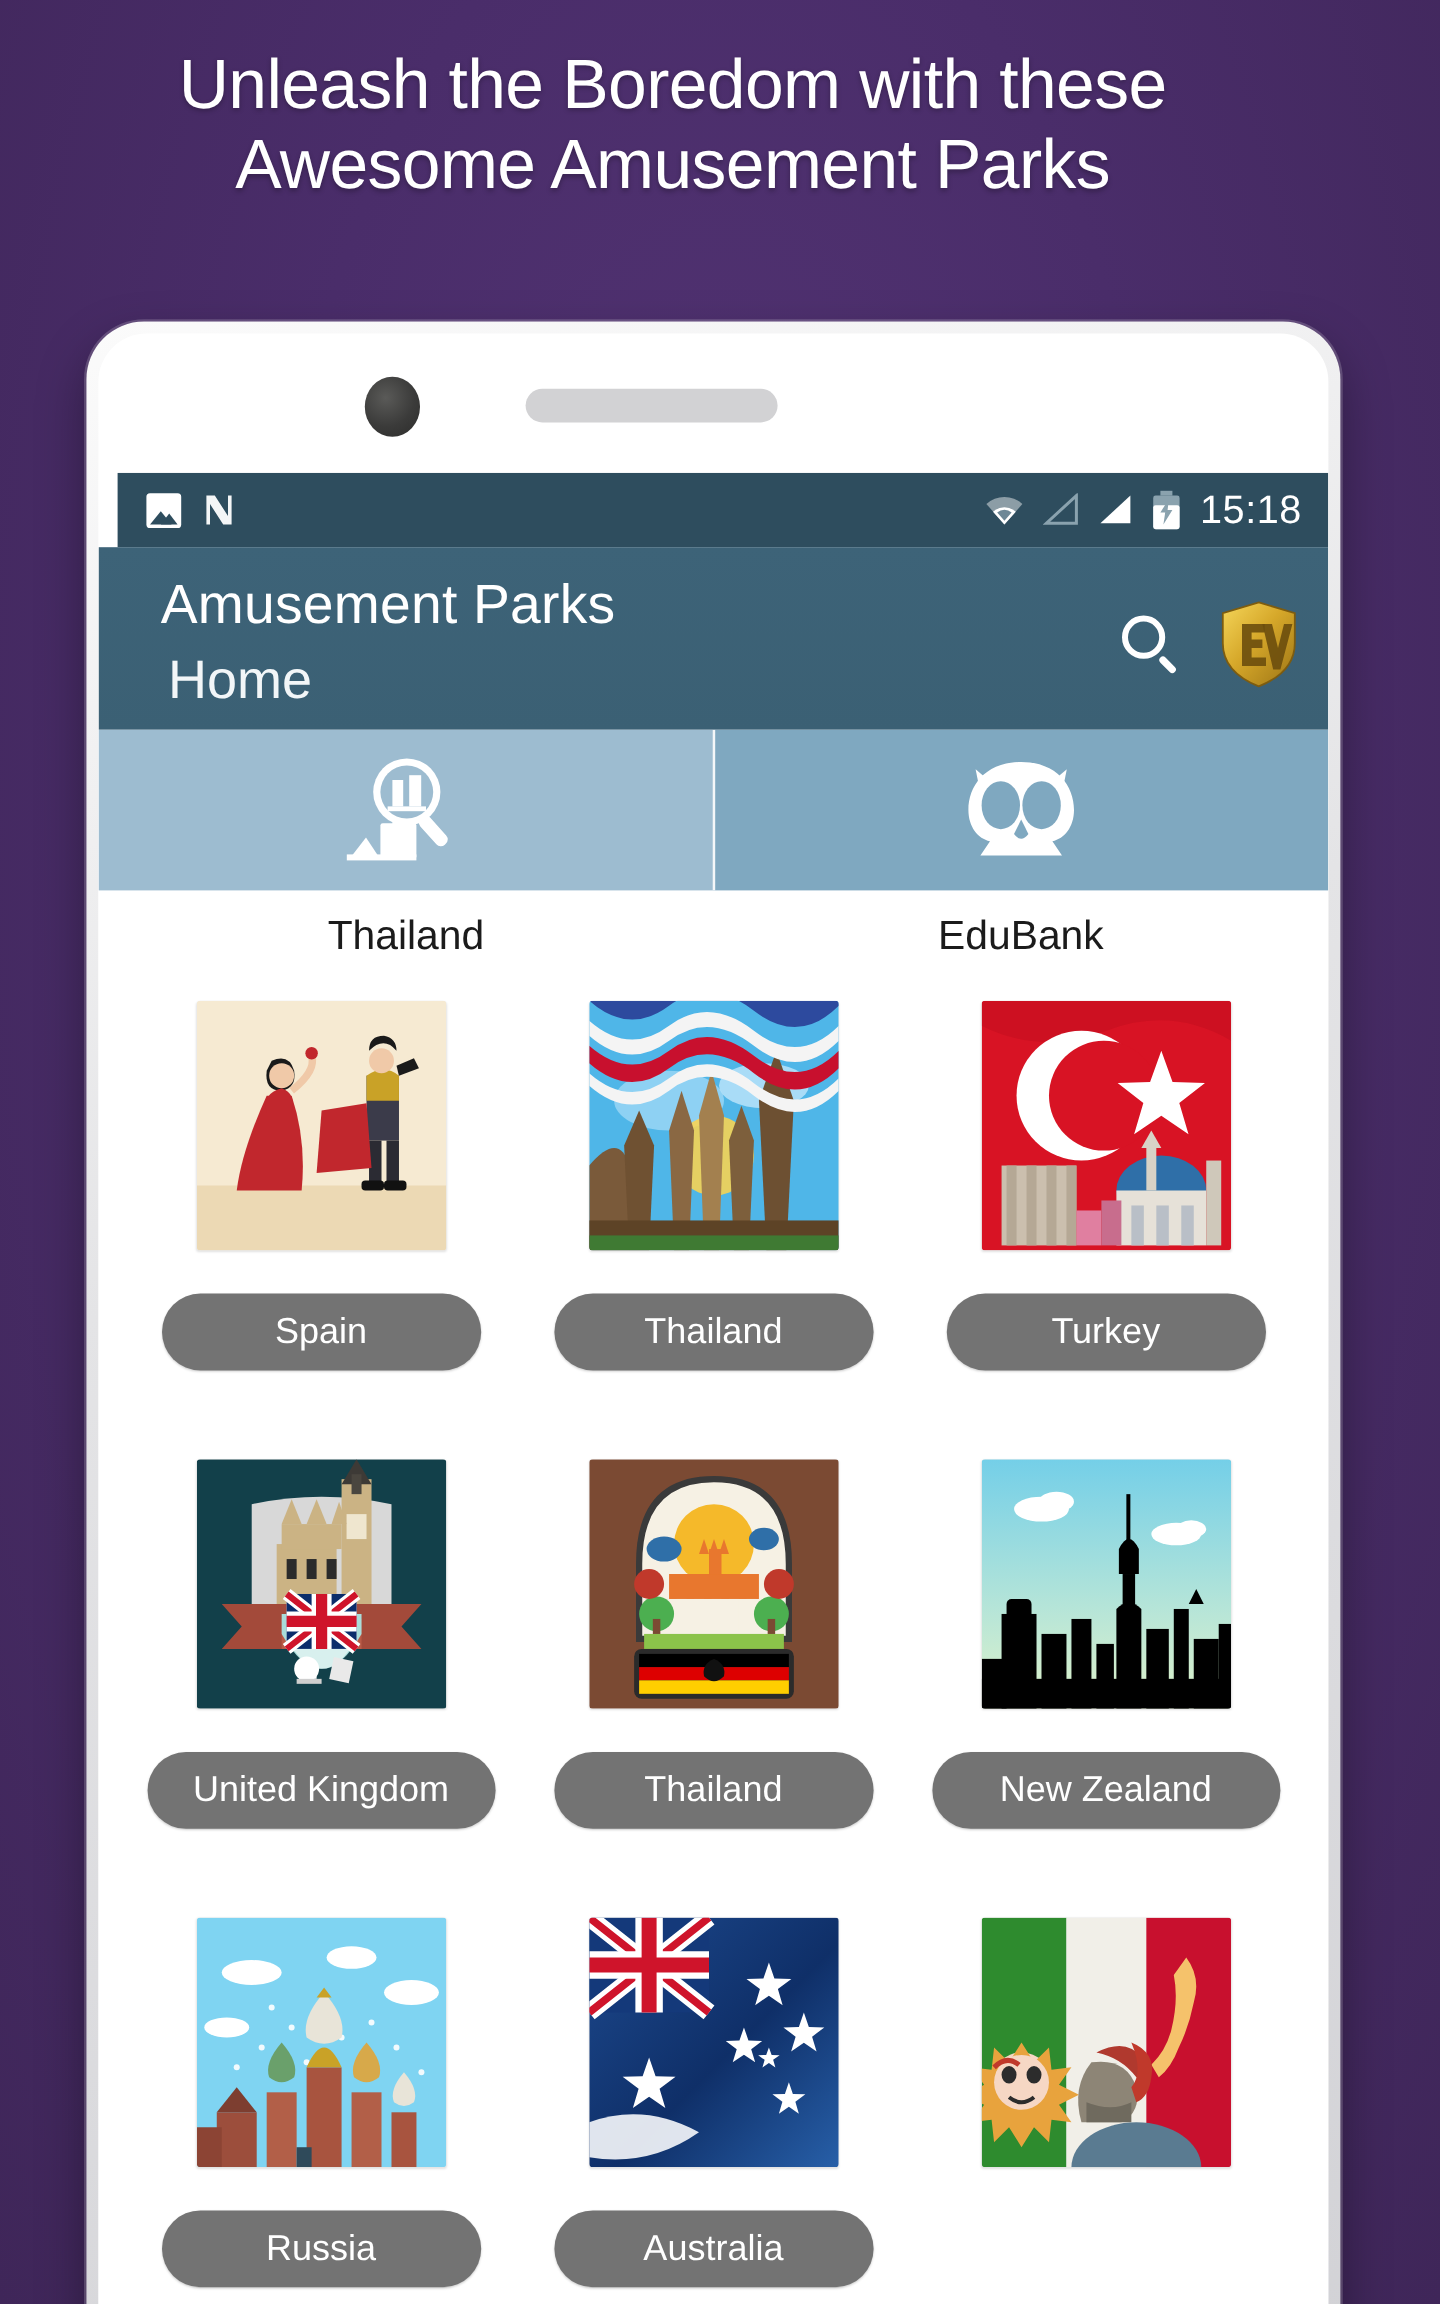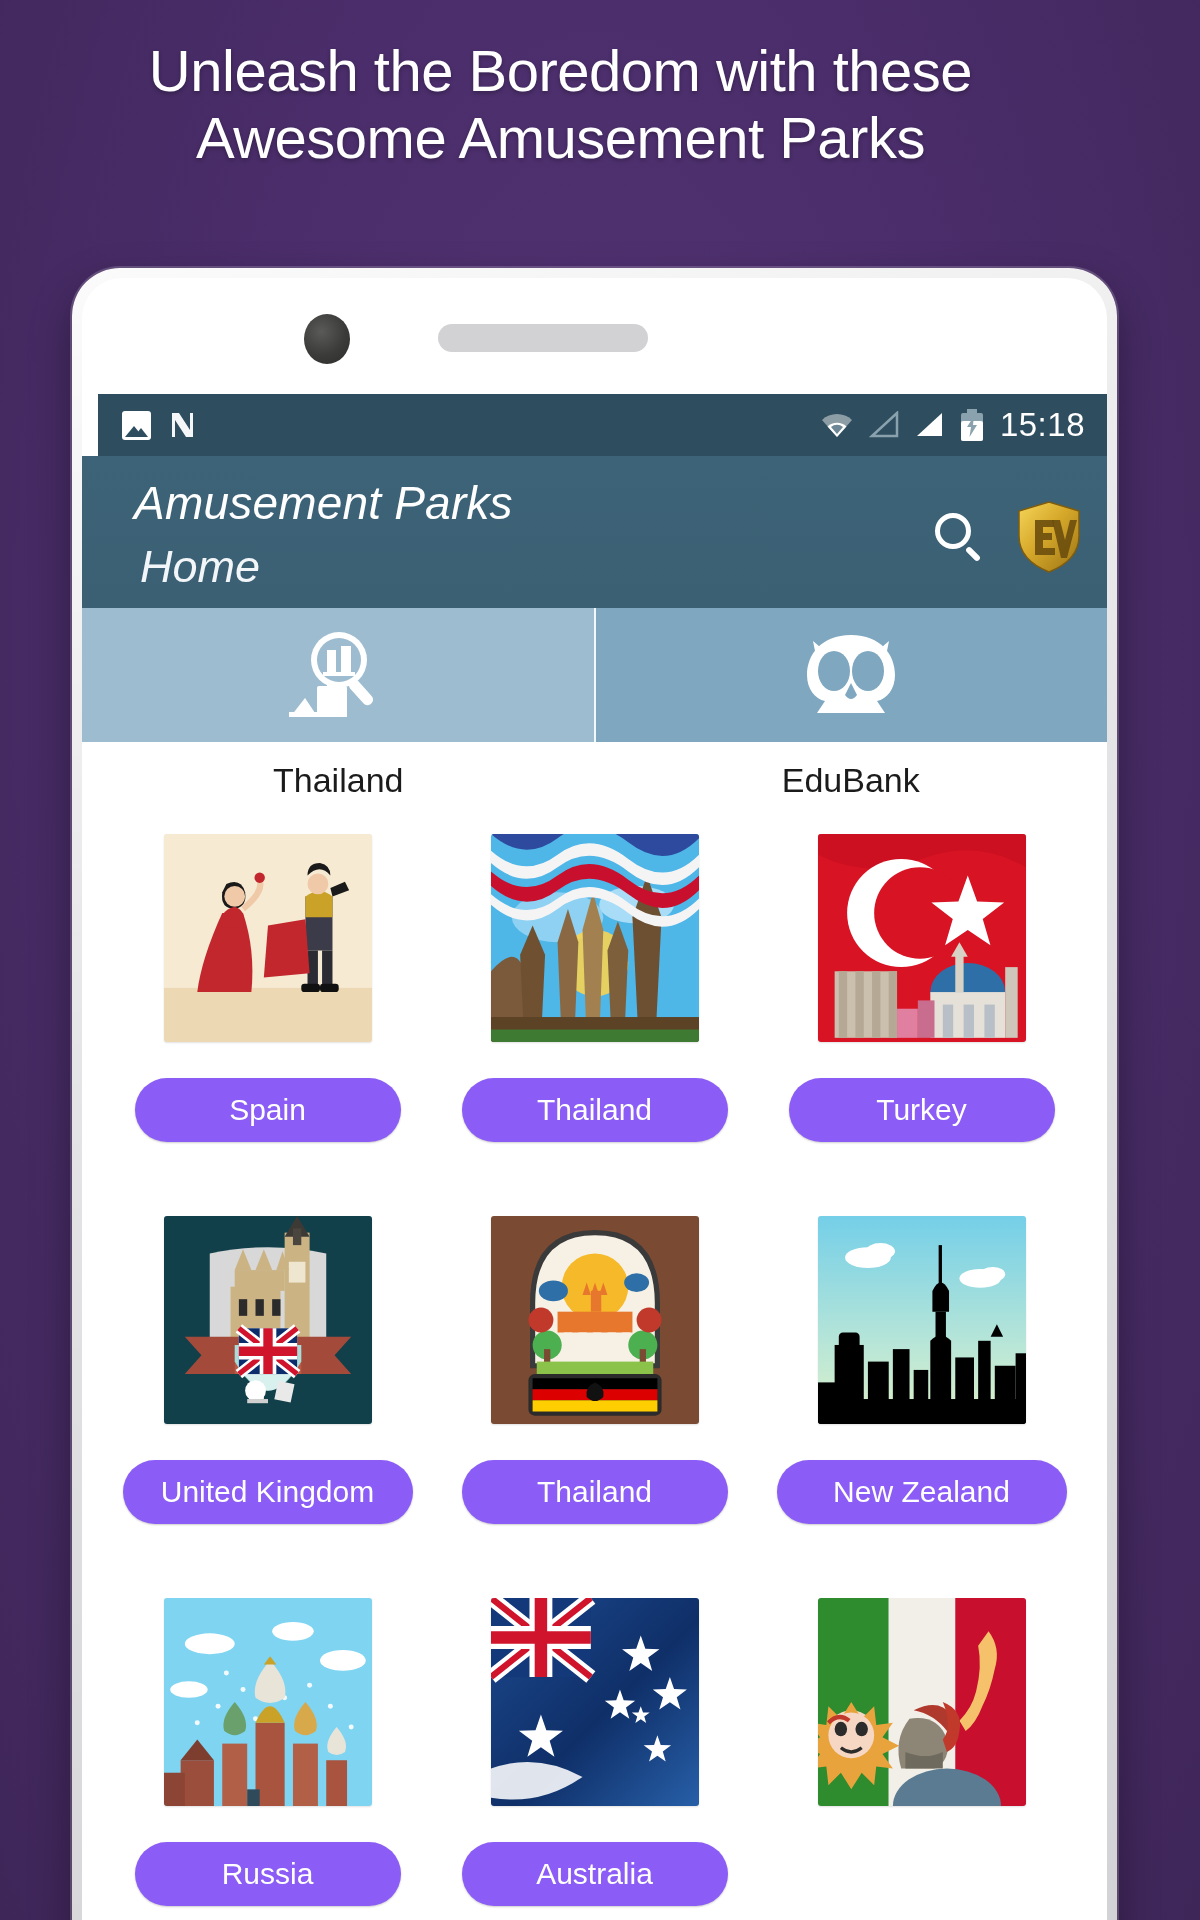--- a/index.html
+++ b/index.html
@@ -93,21 +93,21 @@
   }
 
   
   .appbar {
     height:152px;
     background:linear-gradient(180deg,#3d6378 0%,#3b6074 100%);
     display:flex; align-items:flex-start;
     padding:18px 24px 0 52px;
     position:relative;
   }
-  .appbar-titles { flex:1; padding-top:4px;font-style:italic; }
+  .appbar-titles { flex:1; padding-top:4px; }
   .appbar-title {
     color:#ffffff; font-size:46px; font-weight:400; line-height:1.1;
     letter-spacing:0.2px;
   }
   .appbar-sub {
     color:#f2f6f8; font-size:45px; font-weight:400;
     margin-top:12px; padding-left:6px;
   }
   .appbar-actions { display:flex; align-items:center; gap:30px; padding-top:26px; }
 
@@ -149,21 +149,21 @@
   .thumb {
     width:208px; height:208px;
     border-radius:3px; overflow:hidden;
     background:#eee; position:relative;
     box-shadow:0 1px 2px rgba(0,0,0,0.12);
   }
   .thumb svg { display:block; width:100%; height:100%; }
   .pill {
     margin-top:36px;
     width:266px; height:64px;
-    background:#8b5cf6; border-radius:32px;
+    background:#737373; border-radius:32px;
     display:flex; align-items:center; justify-content:center;
     color:#ffffff; font-size:30px;
     box-shadow:0 1px 2px rgba(0,0,0,0.2);
   }
   .pill.wide { width:290px; }
   .row-gap { height:74px; }
 </style>
 </head>
 <body>
 

